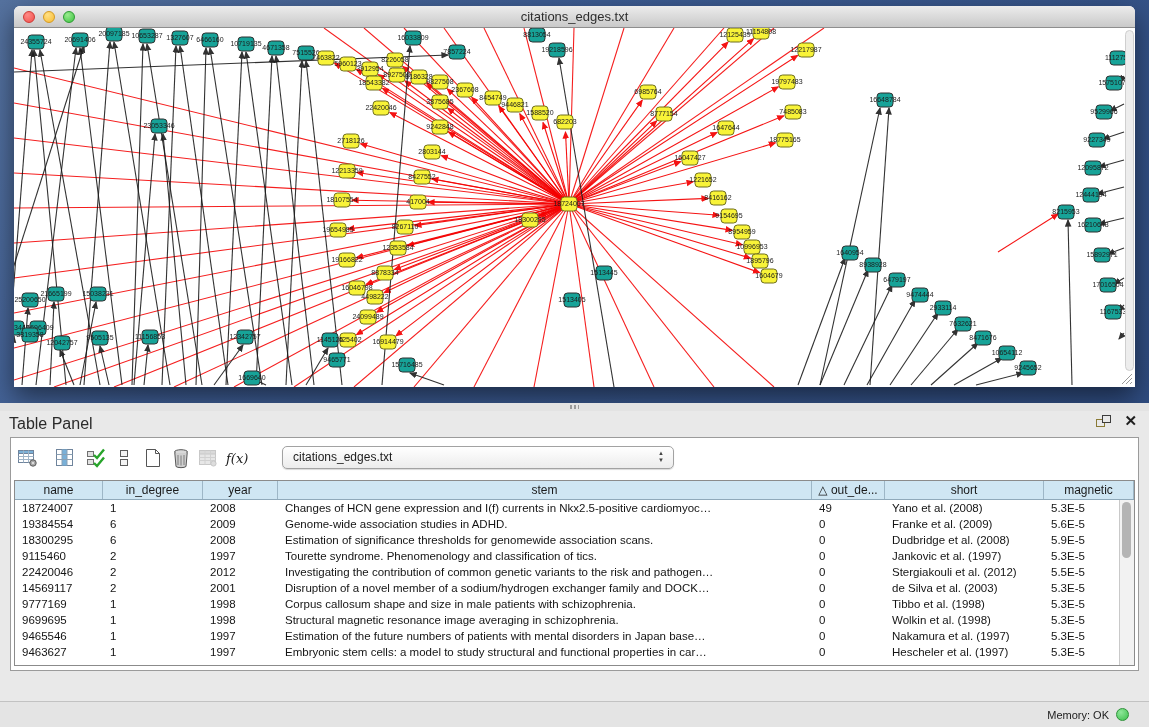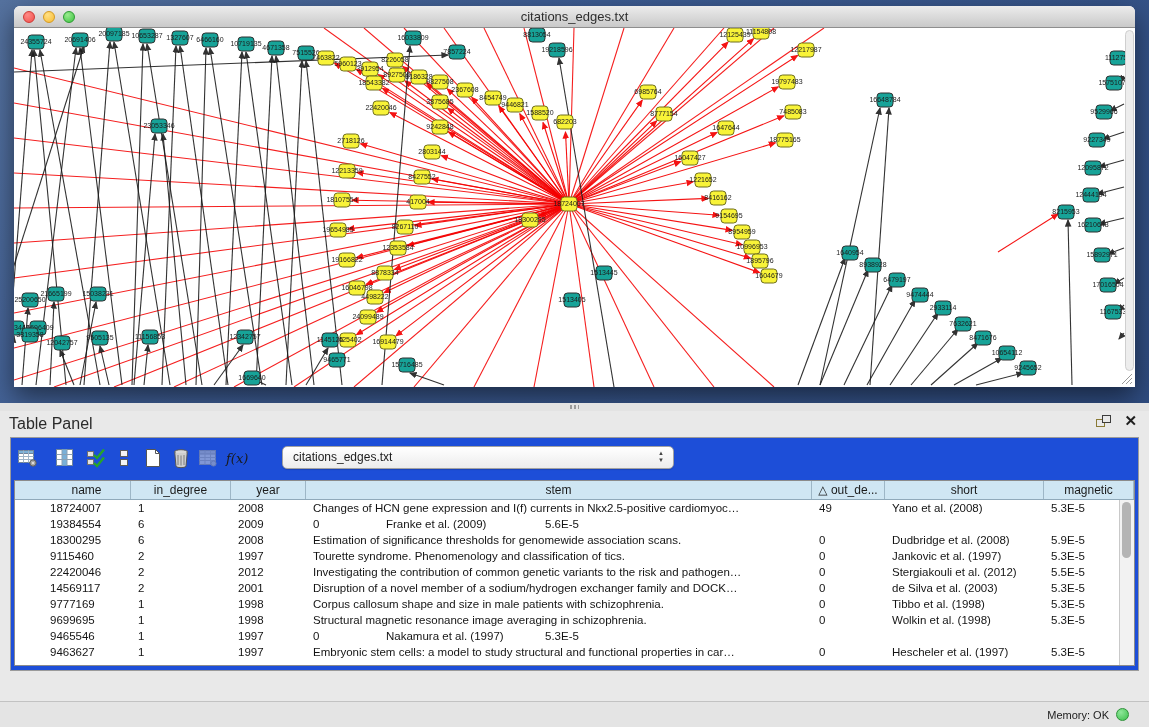--- a/index.html
+++ b/index.html
@@ -32,40 +32,40 @@
   .splitter .dot { position:absolute; left:570px; top:2px; width:9px; height:4px;
     background:repeating-linear-gradient(90deg,#9a9a9a 0 2px,transparent 2px 4px); }
 
   
   .panel { position:absolute; left:0; top:411px; width:1149px; height:316px; background:#e9e9e9; }
   .panel-title { position:absolute; left:9px; top:4px; font-size:16px; color:#2b2b2b; }
   .panel-actions { position:absolute; right:12px; top:2px; display:flex; gap:12px; align-items:center; }
   .close-x { font-size:15px; font-weight:bold; color:#1e1e1e; line-height:16px; }
 
   .container { position:absolute; left:10px; top:26px; width:1129px; height:234px;
-    border:1px solid #9b9b9b; background:#1d4ed8; }
+    border:1px solid #9b9b9b; background:#ffffff; }
   .toolbar { position:absolute; left:0; top:0; height:40px; width:100%; }
   .tool { position:absolute; top:7px; width:26px; height:26px; display:flex;
     align-items:center; justify-content:center; }
   .ddl { position:absolute; left:271px; top:8px; width:392px; height:23px;
     border:1px solid #a2a2a2; border-radius:5px;
     background:linear-gradient(#ffffff,#ececec); box-shadow:0 1px 1px rgba(0,0,0,.15);
     font-size:12px; color:#1c1c1c; line-height:21px; padding-left:10px; }
   .ddl .steppers { position:absolute; right:9px; top:3px; font-size:6px; color:#444;
     line-height:7px; text-align:center; }
 
   .tbl { position:absolute; left:3px; top:42px; width:1121px; height:186px;
     background:#fff; border:1px solid #8b8b8b; overflow:hidden; }
   .thead { display:flex; height:19px; background:#cfe6f3; border-bottom:1px solid #8fa9ba;
     font-size:12px; color:#1b1b1b; }
   .th { border-right:1px solid #9db6c6; display:flex; align-items:center;
     justify-content:center; overflow:hidden; white-space:nowrap; }
   .tr { display:flex; height:16px; font-size:11.5px; color:#141414; }
   .td { padding-left:7px; overflow:hidden; white-space:nowrap; line-height:16px; }
-  .c0{width:88px;margin-left:28px;} .c1{width:100px;} .c2{width:75px;} .c3{flex:1;min-width:0;}
+  .c0{width:88px;} .c1{width:100px;} .c2{width:75px;} .c3{flex:1;min-width:0;}
   .c4{width:73px;} .c5{width:159px;} .c6{width:90px;}
   .vsb { position:absolute; right:0; top:19px; bottom:0; width:15px;
     background:#f2f2f2; border-left:1px solid #c9c9c9; }
   .vsb .thumb { position:absolute; left:2px; top:2px; width:9px; height:56px;
     border-radius:5px; background:#b4b4b4; }
 
   .tabs { position:absolute; left:0; top:264px; width:100%; display:flex; justify-content:center; }
   .seg { display:flex; border:1px solid #a6a6a6; border-radius:5px; overflow:hidden;
     background:#fafafa; box-shadow:0 1px 1px rgba(0,0,0,.12); }
   .seg .tab { padding:2px 14px 3px; font-size:12px; color:#1f1f1f; border-right:1px solid #bdbdbd; }
@@ -551,20 +551,21 @@
             <div class="td c2">2008</div>
             <div class="td c3">Changes of HCN gene expression and I(f) currents in Nkx2.5-positive cardiomyoc…</div>
             <div class="td c4">49</div>
             <div class="td c5">Yano et al. (2008)</div>
             <div class="td c6">5.3E-5</div>
           </div>
           <div class="tr">
             <div class="td c0">19384554</div>
             <div class="td c1">6</div>
             <div class="td c2">2009</div>
+            <div class="td c3">Genome-wide association studies in ADHD.</div>
             <div class="td c4">0</div>
             <div class="td c5">Franke et al. (2009)</div>
             <div class="td c6">5.6E-5</div>
           </div>
           <div class="tr">
             <div class="td c0">18300295</div>
             <div class="td c1">6</div>
             <div class="td c2">2008</div>
             <div class="td c3">Estimation of significance thresholds for genomewide association scans.</div>
             <div class="td c4">0</div>
@@ -613,20 +614,21 @@
             <div class="td c2">1998</div>
             <div class="td c3">Structural magnetic resonance image averaging in schizophrenia.</div>
             <div class="td c4">0</div>
             <div class="td c5">Wolkin et al. (1998)</div>
             <div class="td c6">5.3E-5</div>
           </div>
           <div class="tr">
             <div class="td c0">9465546</div>
             <div class="td c1">1</div>
             <div class="td c2">1997</div>
+            <div class="td c3">Estimation of the future numbers of patients with mental disorders in Japan base…</div>
             <div class="td c4">0</div>
             <div class="td c5">Nakamura et al. (1997)</div>
             <div class="td c6">5.3E-5</div>
           </div>
           <div class="tr">
             <div class="td c0">9463627</div>
             <div class="td c1">1</div>
             <div class="td c2">1997</div>
             <div class="td c3">Embryonic stem cells: a model to study structural and functional properties in car…</div>
             <div class="td c4">0</div>

